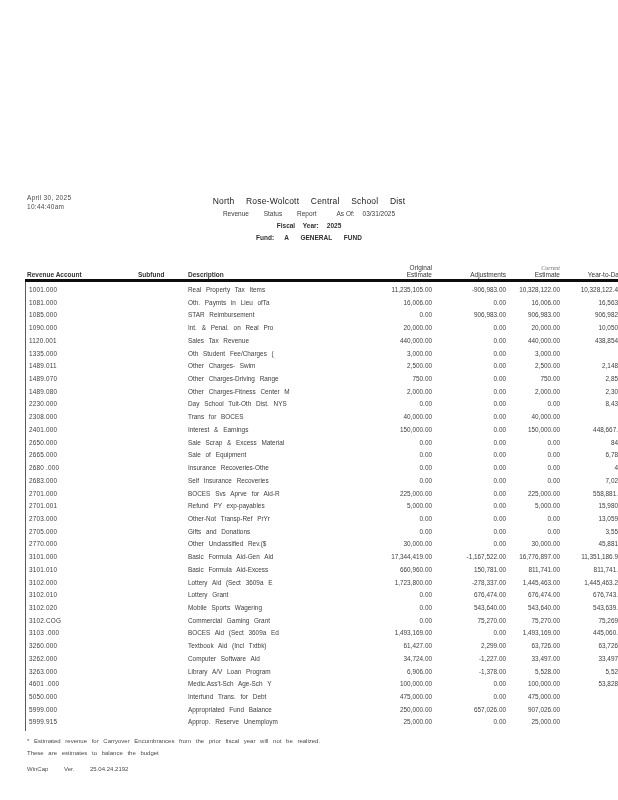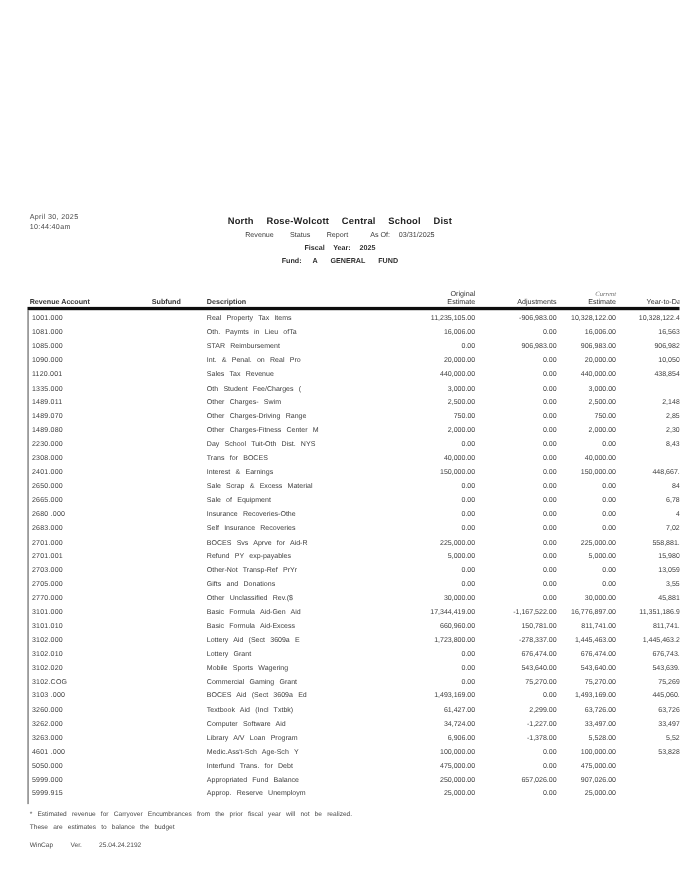--- a/index.html
+++ b/index.html
@@ -5,21 +5,21 @@
   html,body { margin:0; padding:0; background:#ffffff; }
   .page {
     position:relative; width:618px; height:800px; overflow:hidden;
     background:#fff; font-family:"Liberation Sans", sans-serif; color:#3f3f3f;
   }
   
   .datetime { position:absolute; left:27px; top:193px; font-size:6.5px; line-height:9px; color:#4a4a4a; letter-spacing:.3px; }
   
   .rpt-head { position:absolute; left:0; top:196px; width:618px; text-align:center; }
   .rpt-line { display:flex; justify-content:center; align-items:baseline; }
-  .district { font-size:8.5px; font-weight:bold; color:#222; word-spacing:9px; letter-spacing:.2px; }
+  .district { font-size:8.5px; font-weight:normal; color:#222; word-spacing:9px; letter-spacing:.2px; }
   .line2 { margin-top:4px; font-size:6.5px; color:#3c3c3c; }
   .line2 .rtitle { word-spacing:13px; margin-right:20px; }
   .line2 .asof-l { margin-right:8px; }
   .line3 { margin-top:5px; font-size:6.5px; color:#2f2f2f; font-weight:bold; word-spacing:6px; }
   .line3 .fy-val { margin-left:8px; }
   .line4 { margin-top:5px; font-size:6.5px; color:#2f2f2f; font-weight:bold; }
   .line4 .fund-l { margin-right:10px; }
   .line4 .fund-v { word-spacing:10px; }
   
   .thead { position:absolute; left:25px; top:258px; width:593px; height:22px; font-size:6.5px; color:#333; }

